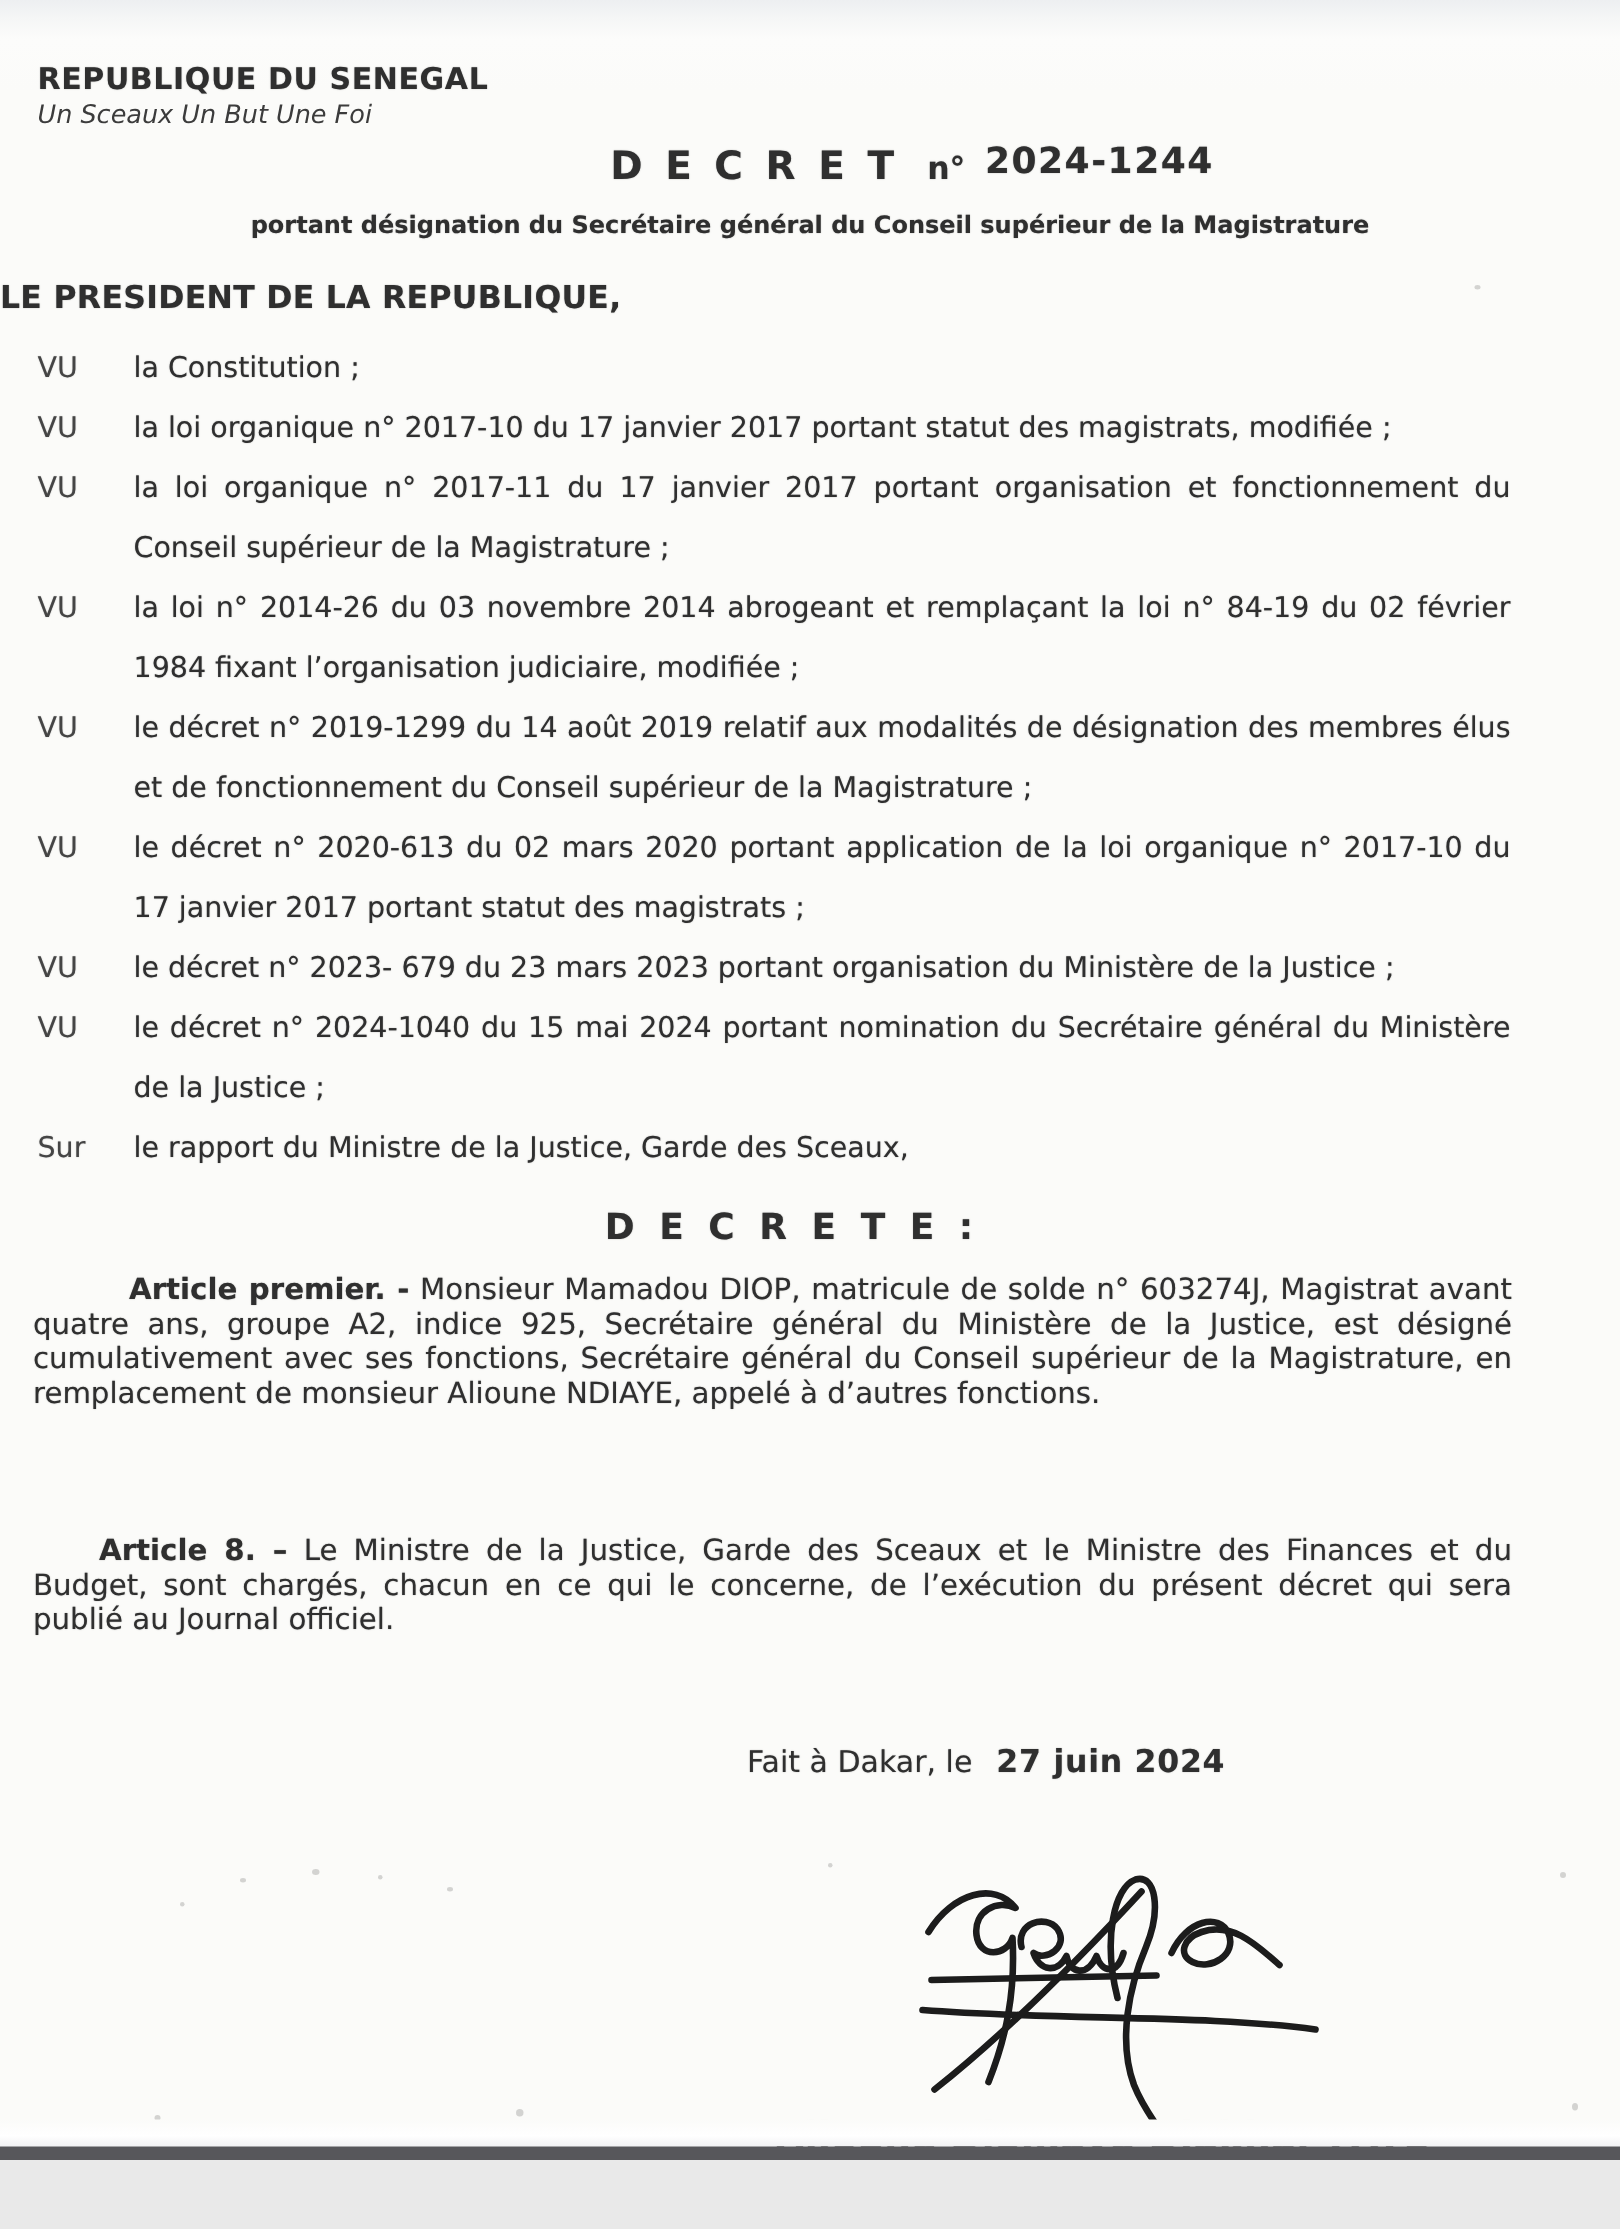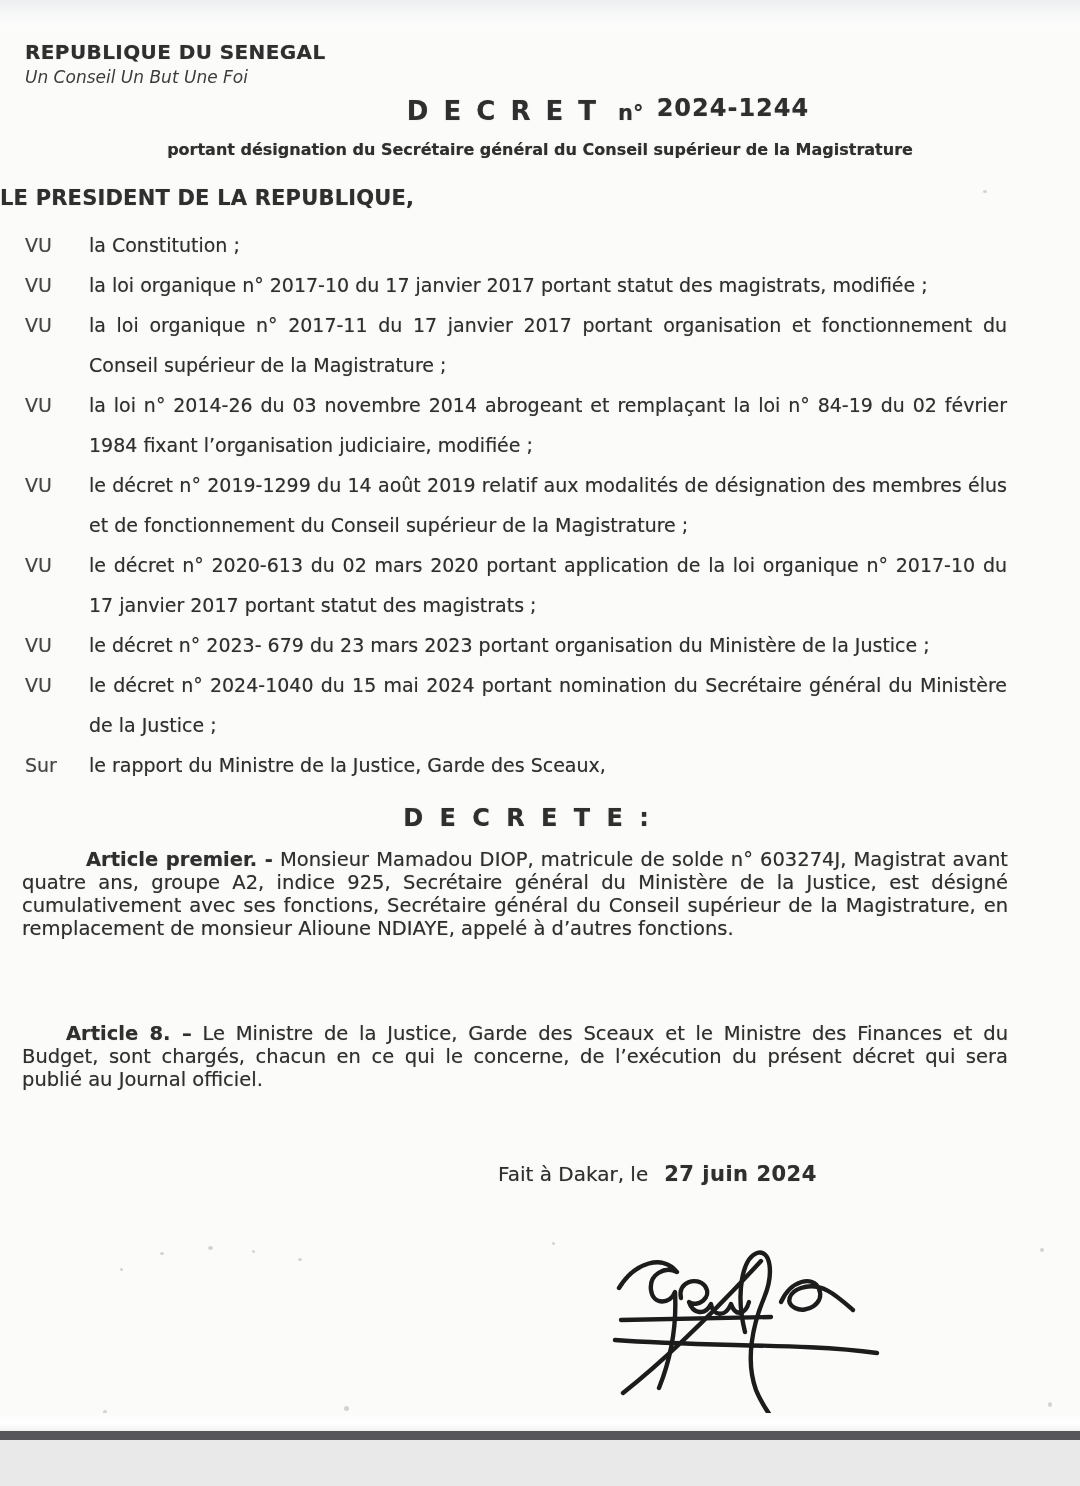--- a/index.html
+++ b/index.html
@@ -61,21 +61,21 @@
                   background:linear-gradient(180deg,#fbfbf9,#ffffff 60%,#f2f2f4); }
   .bottom-bar   { position:absolute; left:0; right:0; bottom:0; height:9px; background:#57575b; }
 </style>
 </head>
 <body>
 
 <div class="page">
 
   <div class="letterhead">
     <div class="republic ink">REPUBLIQUE DU SENEGAL</div>
-    <div class="motto">Un Conseil Un But Une Foi</div>
+    <div class="motto">Un Sceaux Un But Une Foi</div>
   </div>
 
   <div class="decree-line ink">
     <span class="lbl">D E C R E T</span>
     <span class="no">n°</span>
     <span class="num">2024-1244</span>
   </div>
 
   <div class="decree-subtitle ink">portant désignation du Secrétaire général du Conseil supérieur de la Magistrature</div>
 

